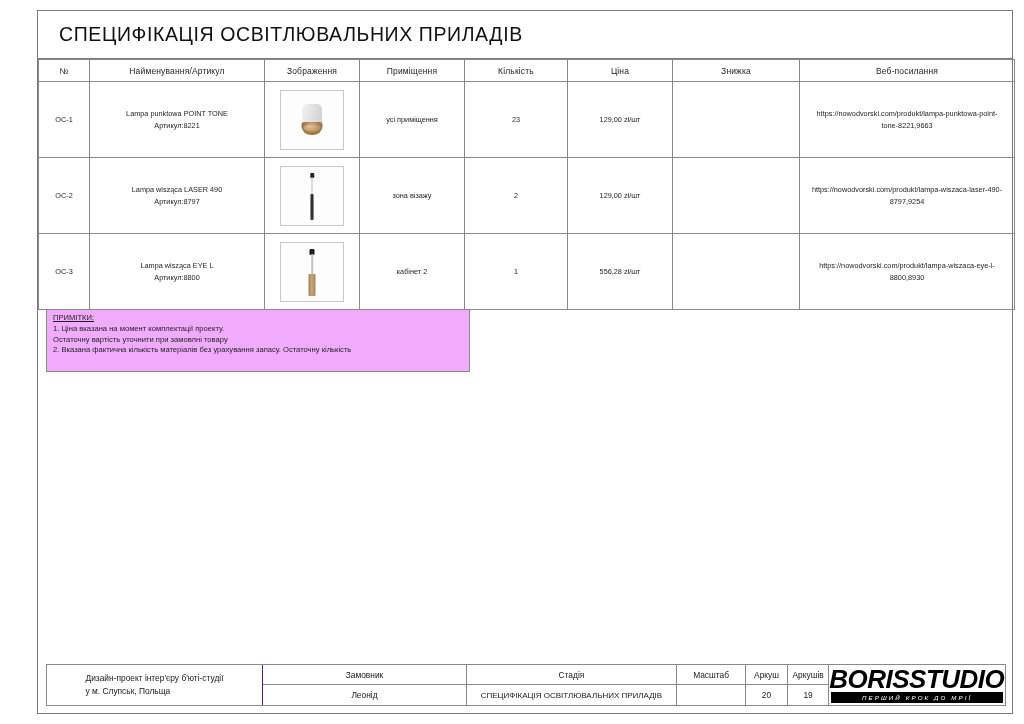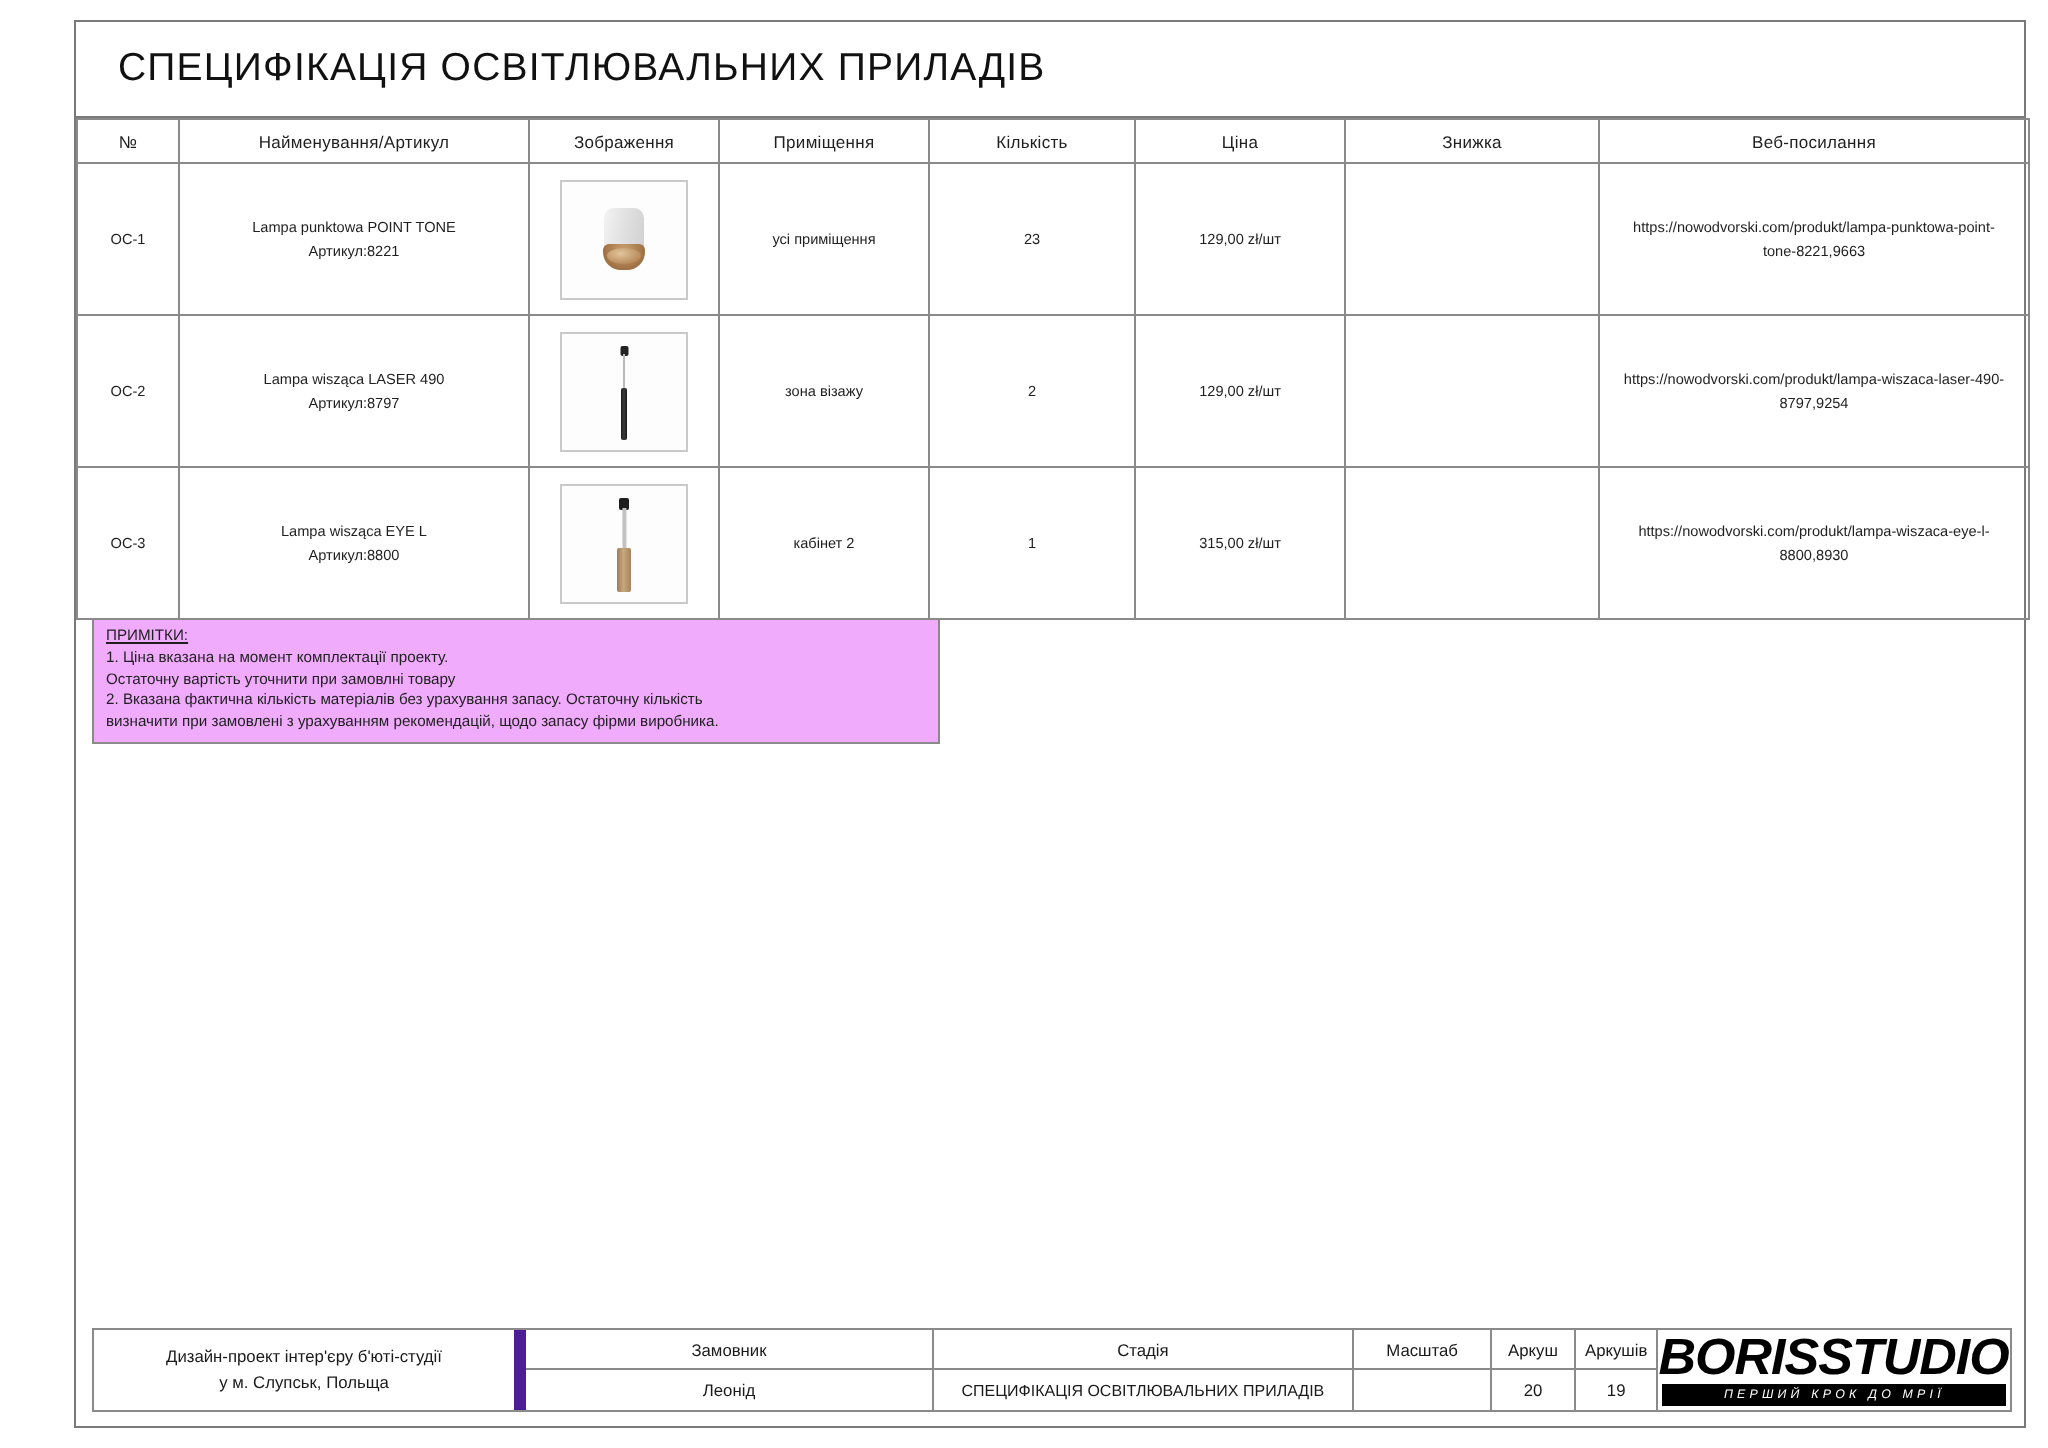--- a/index.html
+++ b/index.html
@@ -142,23 +142,22 @@
     position: absolute;
     left: 8px; bottom: 7px;
     width: 960px; height: 42px;
     display: flex;
     border: 1px solid #8a8a8a;
     background: #fff;
   }
   .tb-project {
     width: 218px;
     display: flex; align-items: center; justify-content: center;
-    text-align: center;
     font-size: 8.4px; line-height: 1.5;
-    border-right: 6px solid #4c1d95;
+    border-right: 1px solid #4c1d95;
     padding: 0 6px;
   }
   .tb-col { display: flex; flex-direction: column; border-right: 1px solid #8a8a8a; }
   .tb-col .tb-h {
     height: 50%;
     display: flex; align-items: center; justify-content: center;
     font-size: 8.4px;
     border-bottom: 1px solid #8a8a8a;
   }
   .tb-col .tb-v {
@@ -283,33 +282,32 @@
         </td>
         <td class="cell-img">
           <div class="thumb">
             <span class="lamp-eye-cap"></span>
             <span class="lamp-eye-wire"></span>
             <span class="lamp-eye-shade"></span>
           </div>
         </td>
         <td class="cell-room">кабінет 2</td>
         <td class="cell-qty">1</td>
-        <td class="cell-price">315,00 zł/шт</td>
+        <td class="cell-price">556,28 zł/шт</td>
         <td class="cell-disc"></td>
         <td class="cell-url">https://nowodvorski.com/produkt/lampa-wiszaca-eye-l-8800,8930</td>
       </tr>
     </tbody>
   </table>
 
   <div class="notes">
     <div class="nt-head">ПРИМІТКИ:</div>
     <div>1. Ціна вказана на момент комплектації проекту.</div>
     <div>Остаточну вартість уточнити при замовлні товару</div>
     <div>2. Вказана фактична кількість матеріалів без урахування запасу. Остаточну кількість</div>
-    <div>визначити при замовлені з урахуванням рекомендацій, щодо запасу фірми виробника.</div>
   </div>
 
   <div class="titleblock">
     <div class="tb-project">
       <div>
         <div>Дизайн-проект інтер'єру б'юті-студії</div>
         <div>у м. Слупськ, Польща</div>
       </div>
     </div>
     <div class="tb-col tb-customer">

